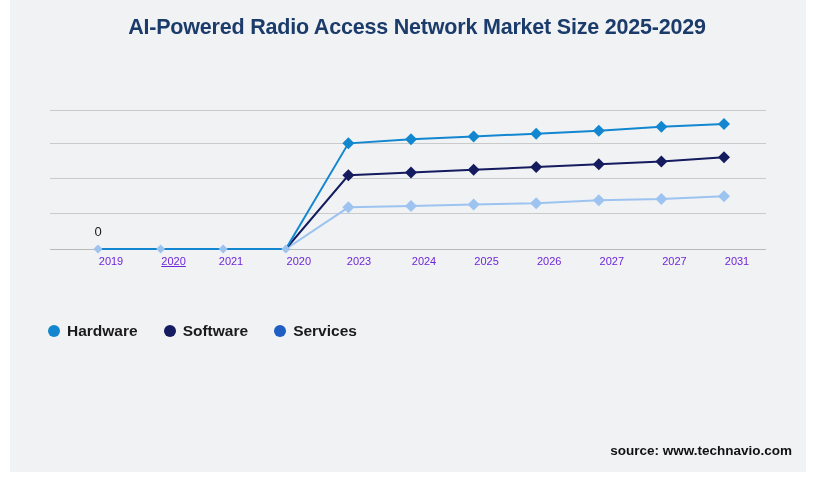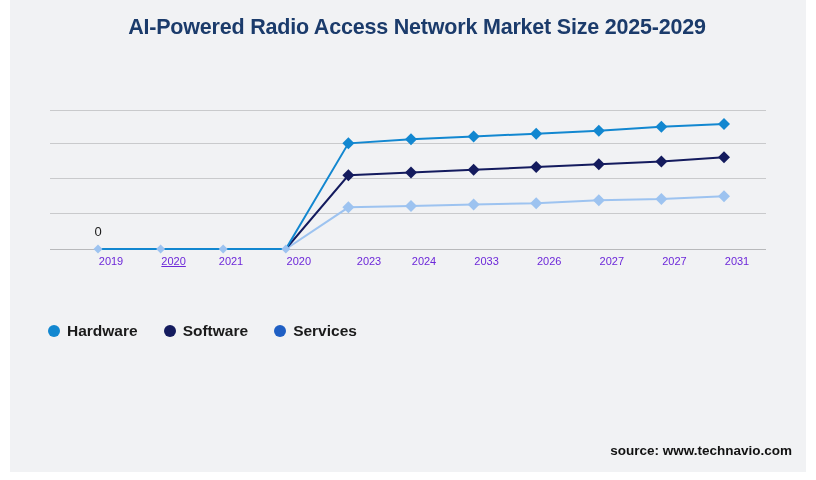--- a/index.html
+++ b/index.html
@@ -162,23 +162,23 @@
         <polygon points="674,22.89999999999999 680,28.89999999999999 674,34.89999999999999 668,28.89999999999999" fill="#1287d0"></polygon>
       </svg>
   <div class="dlabel" style="left: 48px; top: 129px;">0</div>
     </div>
 
   <div id="xlabels">
       <div class="xtick" style="left: 48px;">2019</div>
       <div class="xtick" style="left: 110.6px; text-decoration: underline;">2020</div>
       <div class="xtick" style="left: 168px;">2021</div>
       <div class="xtick" style="left: 235.8px;">2020</div>
-      <div class="xtick" style="left: 306px;">2023</div>
+      <div class="xtick" style="left: 296px;">2023</div>
       <div class="xtick" style="left: 361px;">2024</div>
-      <div class="xtick" style="left: 423.6px;">2033</div>
+      <div class="xtick" style="left: 423.6px;">2025</div>
       <div class="xtick" style="left: 486.2px;">2026</div>
       <div class="xtick" style="left: 548.8px;">2027</div>
       <div class="xtick" style="left: 611.4px;">2027</div>
       <div class="xtick" style="left: 674px;">2031</div>
     </div>
 
   <div id="source">source: www.technavio.com</div>
 
   <div id="legend">
       <div class="legend-item">

